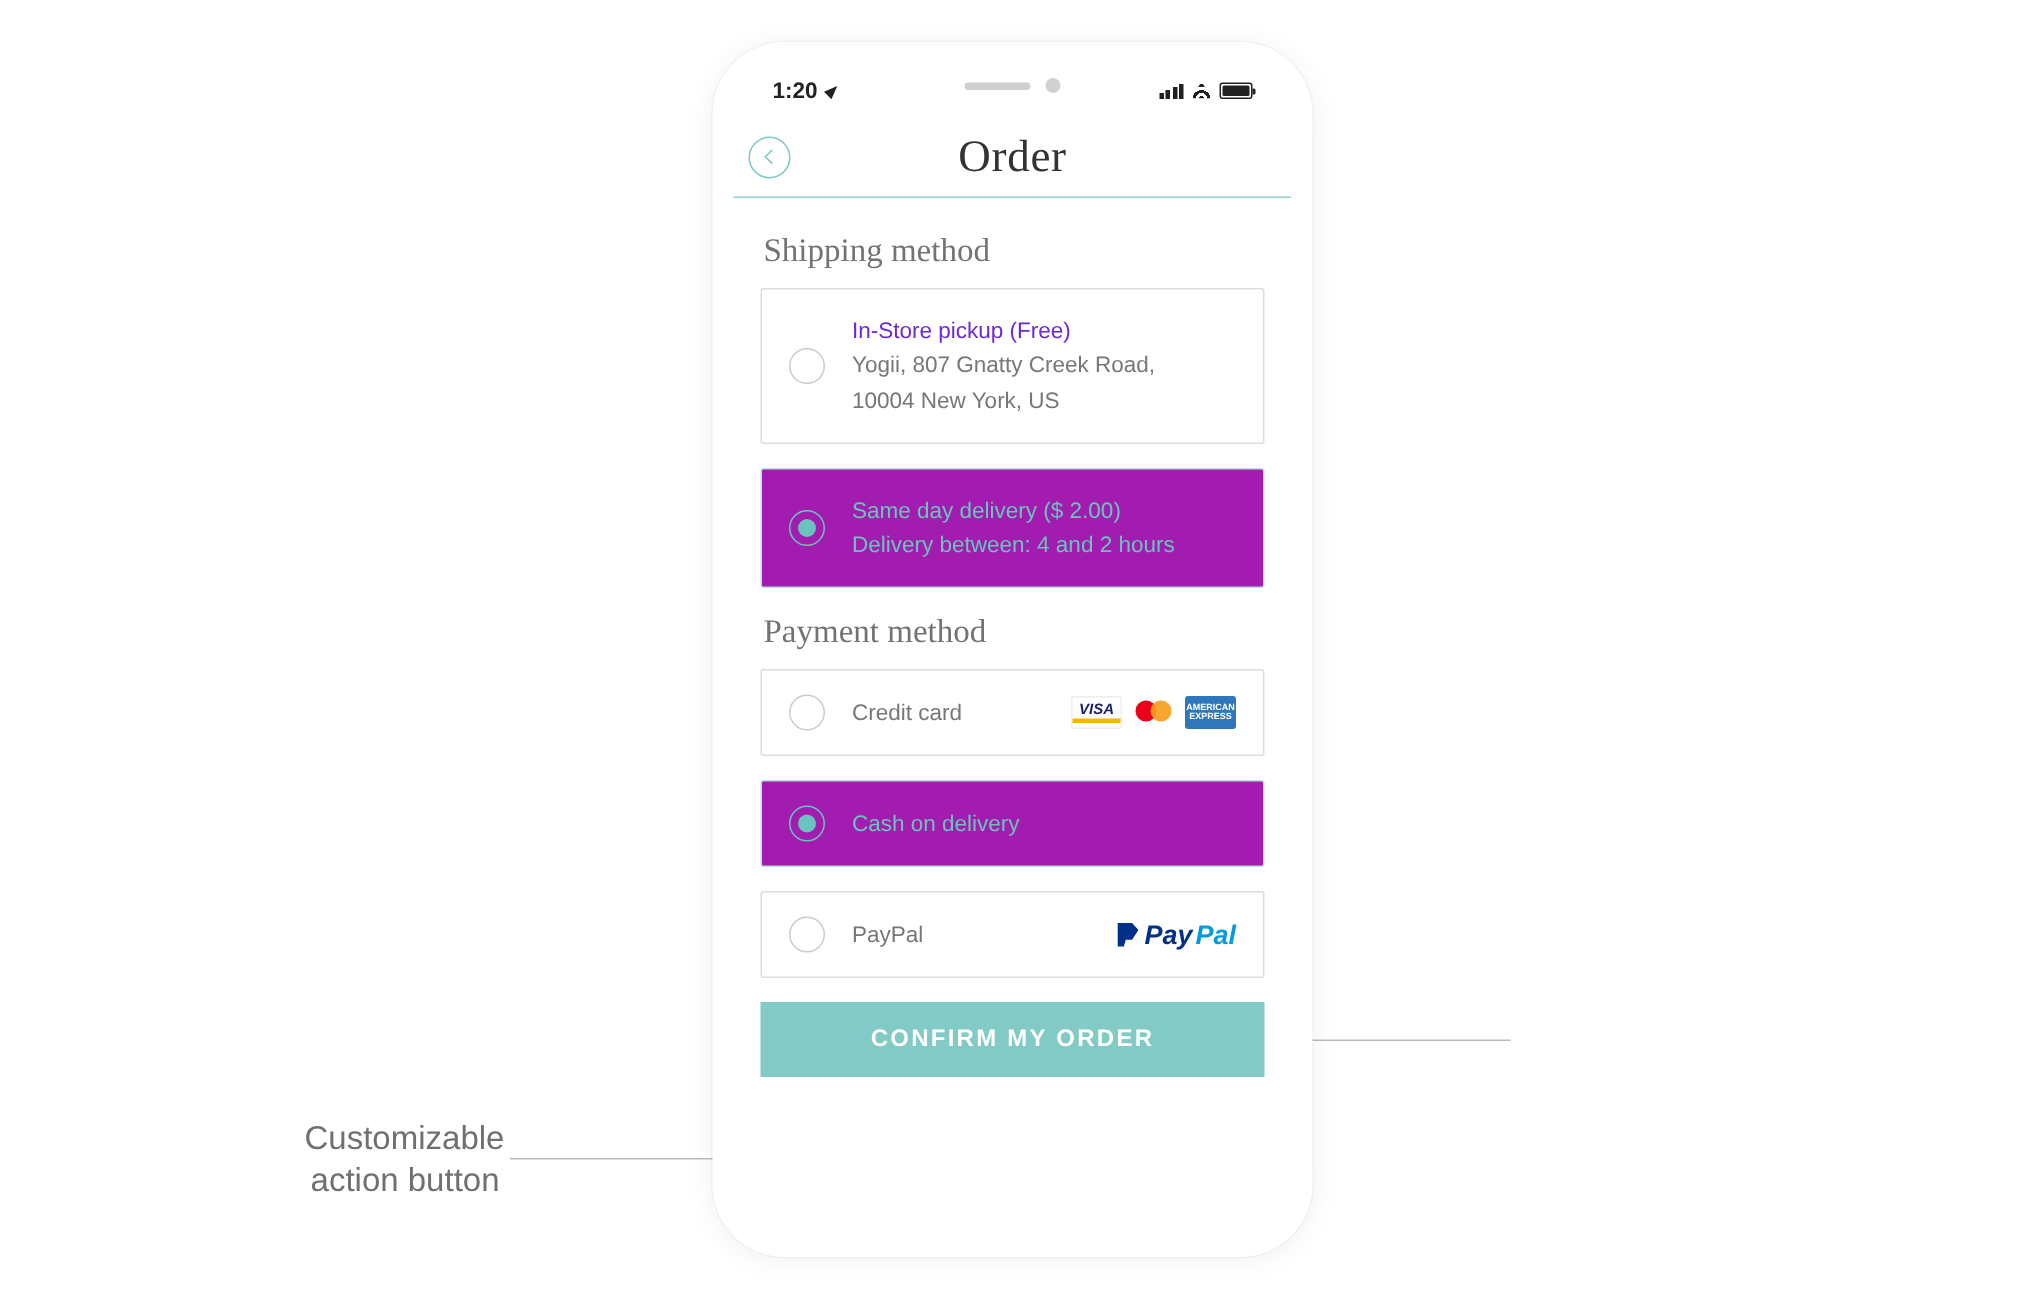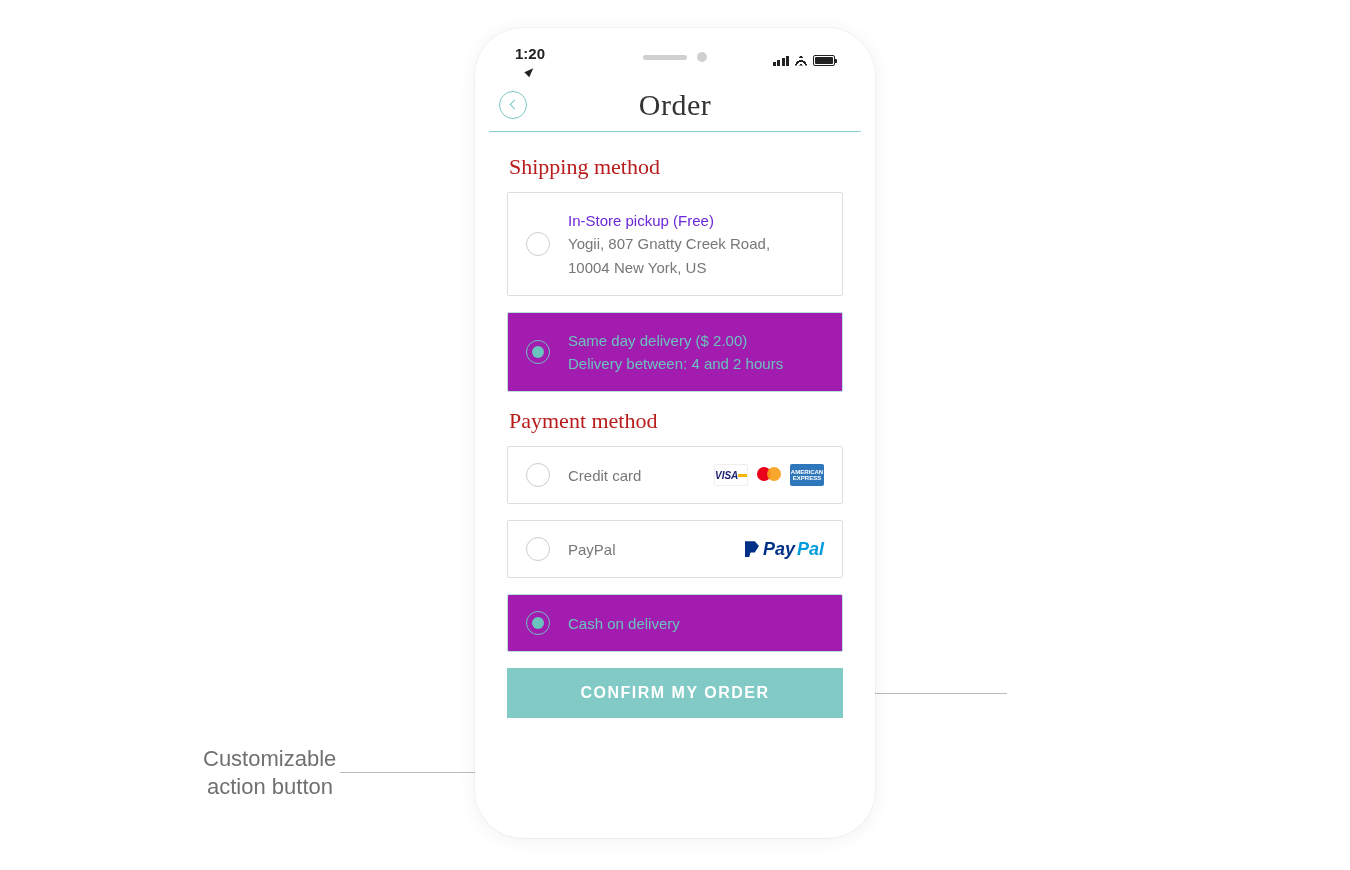--- a/index.html
+++ b/index.html
@@ -44,21 +44,20 @@
     justify-content: space-between;
     position: relative;
   }
   .status-time {
     font-size: 15px;
     font-weight: 600;
     color: #222;
     display: flex;
     align-items: center;
     gap: 5px;
-    flex-direction: column;
   }
   .status-right {
     display: flex;
     align-items: center;
     gap: 5px;
   }
   .notch-elems {
     position: absolute;
     left: 50%;
     top: 10px;
@@ -115,21 +114,21 @@
     font-family: Georgia, serif;
     letter-spacing: 0.5px;
   }
   
   .content {
     padding: 12px 18px 0 18px;
   }
   .section-title {
     font-family: Georgia, 'Times New Roman', serif;
     font-size: 22px;
-    color: #b91c1c;
+    color: #737373;
     margin: 10px 0 12px 2px;
     font-weight: 400;
   }
   .option-card {
     border: 1px solid #ddd;
     border-radius: 2px;
     padding: 16px 18px;
     margin-bottom: 16px;
     display: flex;
     align-items: center;
@@ -185,21 +184,21 @@
     width: 34px;
     height: 22px;
     border-radius: 2px;
     display: flex;
     align-items: center;
     justify-content: center;
     font-size: 8px;
     font-weight: 800;
     color: #fff;
   }
-  .visa { background: #fff; border:1px solid #eee; flex-direction: row;}
+  .visa { background: #fff; border:1px solid #eee; flex-direction: column;}
   .visa .vtext { color:#1a1f71; font-style: italic; font-size: 10px; }
   .visa .vbar { height:3px; width:100%; background:#f7b600; }
   .mc { background:#fff; position:relative; }
   .mc::before, .mc::after { content:""; position:absolute; width:14px; height:14px; border-radius:50%; top:3px; }
   .mc::before{ left:5px; background:#eb001b; }
   .mc::after{ right:5px; background:#f79e1b; opacity:0.92; }
   .amex { background:#2e77bb; font-size:6px; line-height:1; text-align:center; }
   .paypal-logo {
     font-size: 18px;
     font-weight: 800;
@@ -354,35 +353,35 @@
           <div class="card-logos">
             <div class="logo-box visa">
                 <span class="vtext">VISA</span>
                 <span class="vbar"></span>
               </div>
             <div class="logo-box mc"></div>
             <div class="logo-box amex">AMERICAN EXPRESS</div>
           </div>
         </div>
 
+        <div class="option-card selected">
+          <div class="radio">
+              <div class="dot"></div>
+            </div>
+          <div class="option-text primary">Cash on delivery</div>
+        </div>
+
         <div class="option-card">
           <div class="radio"></div>
           <div class="option-text primary">PayPal</div>
           <div class="paypal-logo">
             <span class="pp-mark"></span>
             <span>Pay</span>
               <span class="pp-p2">Pal</span>
           </div>
         </div>
 
-        <div class="option-card selected">
-          <div class="radio">
-              <div class="dot"></div>
-            </div>
-          <div class="option-text primary">Cash on delivery</div>
-        </div>
-
         <button class="confirm-btn">CONFIRM MY ORDER</button>
 
       </div>
     </div>
   </div>
 </div>
 
 </body></html>

